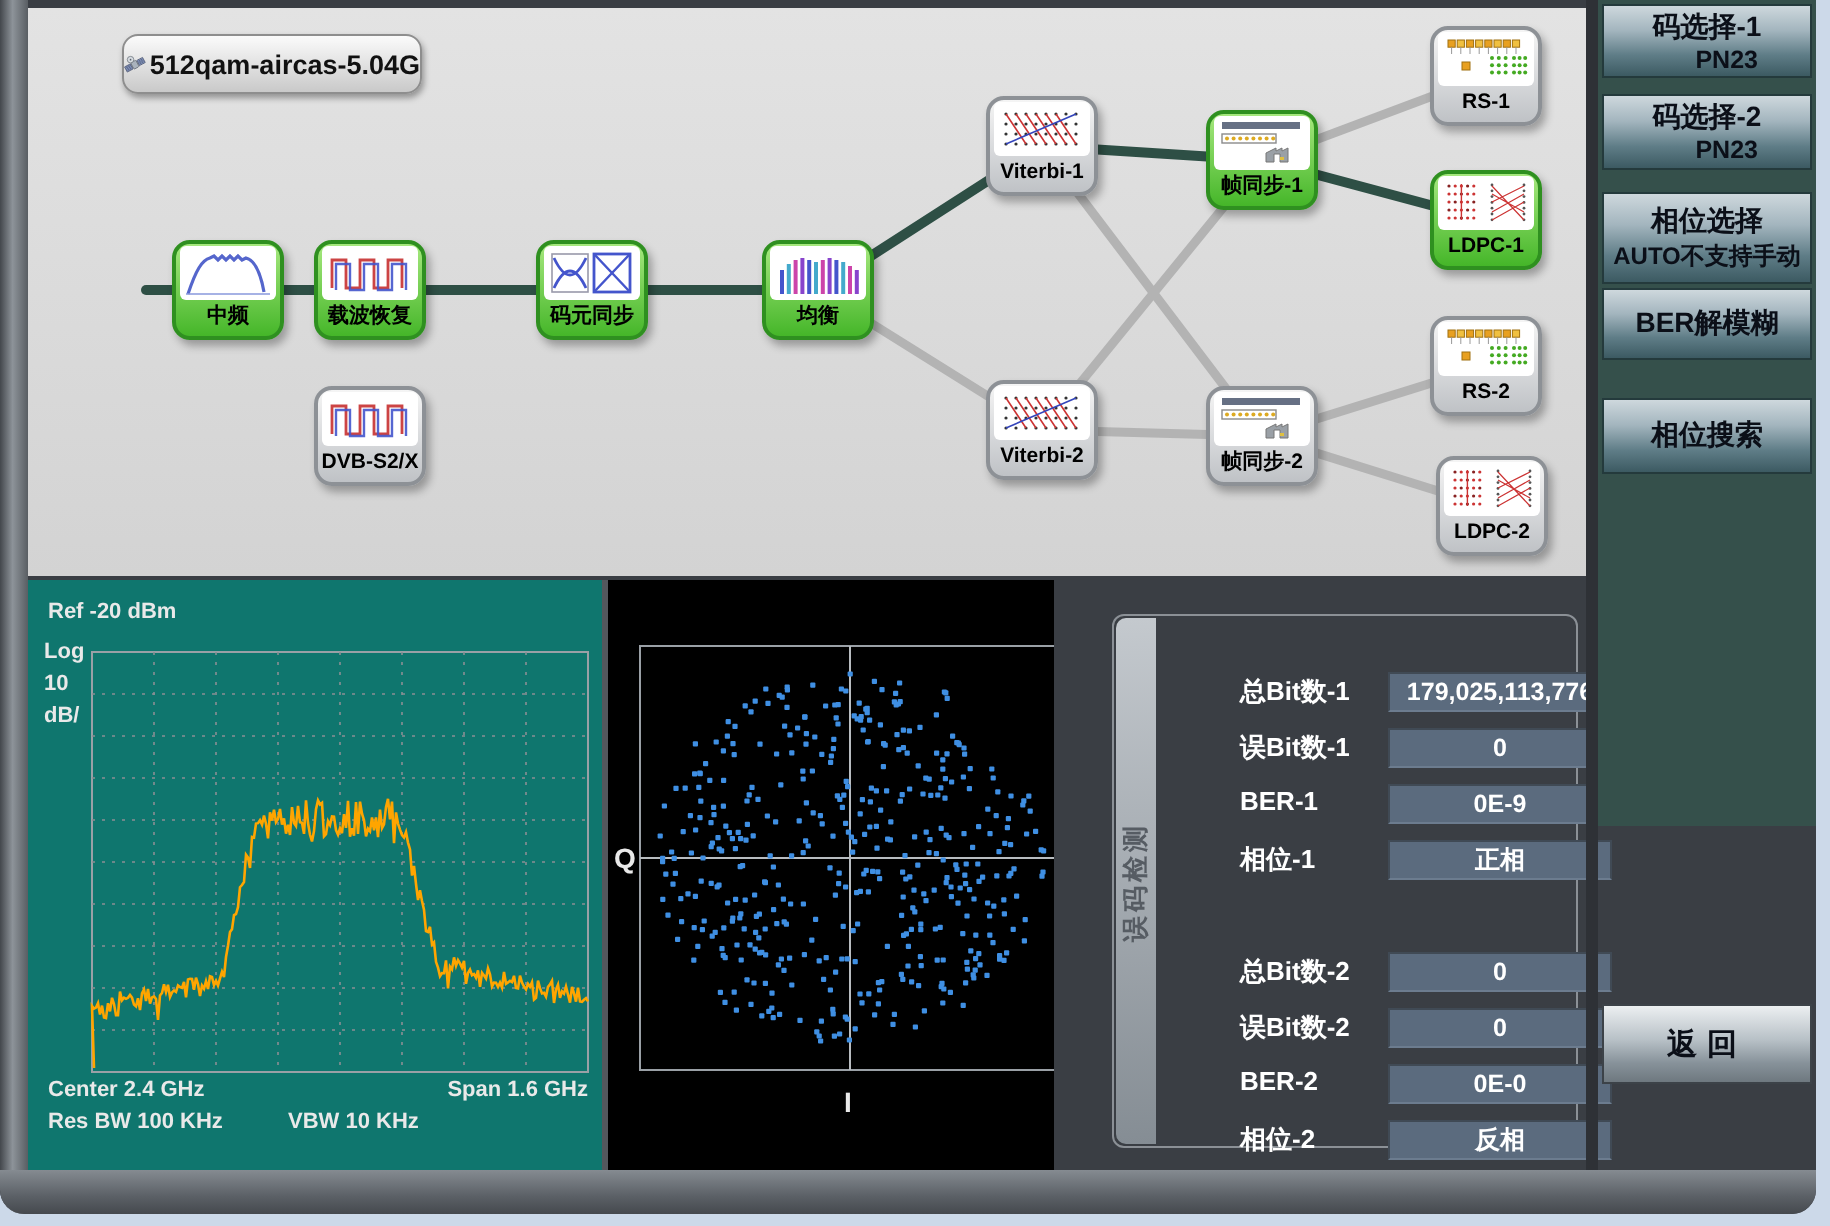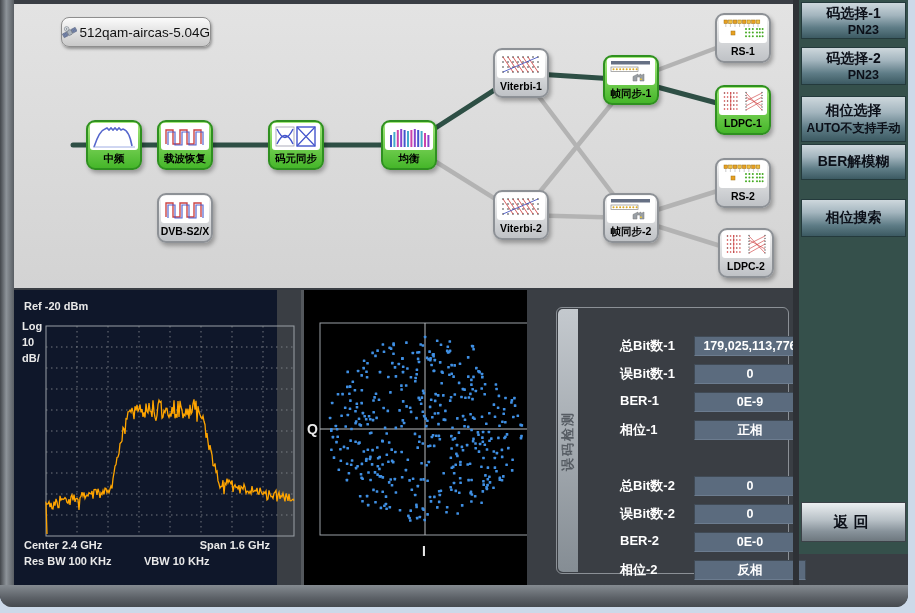--- a/index.html
+++ b/index.html
@@ -20,41 +20,41 @@
            box-shadow:2px 3px 4px rgba(0,0,0,.30); cursor:pointer; }
   .block.active   { background:linear-gradient(180deg,#a6e87e,#45b629); border-color:#2f9020; }
   .block.inactive { background:linear-gradient(180deg,#f5f5f5,#bfc2c6); border-color:#8d9196; }
   .block .icon-area { height:27px; margin:1px 2px 0 2px; background:#fff; border-radius:3px;
                       display:flex; align-items:center; justify-content:center; overflow:hidden; }
   .block .blk-label { height:17px; text-align:center; font-size:10.5px; font-weight:bold; color:#000;
                       line-height:17px; white-space:nowrap; }
   #title-badge { position:absolute; left:47px; top:13px; width:150px; height:30px; border-radius:8px;
                  background:linear-gradient(180deg,#fbfbfb,#c9c9c9); border:1px solid #8e8e8e;
                  box-shadow:1px 2px 3px rgba(0,0,0,.35); display:flex; align-items:center; cursor:pointer; }
-  #title-badge .t-label { font-size:13.5px; font-weight:normal; color:#111; white-space:nowrap; margin-left:2px; }
+  #title-badge .t-label { font-size:13.5px; font-weight:bold; color:#111; white-space:nowrap; margin-left:2px; }
   
-  #spectrum      { position:absolute; left:14px;  top:290px; width:263px; height:295px; background:#0f172a; }
+  #spectrum      { position:absolute; left:14px;  top:290px; width:287px; height:295px; background:#0f766e; }
   #panel-divider { position:absolute; left:301px; top:290px; width:3px;  height:295px; background:#54585d; }
   #constellation { position:absolute; left:304px; top:290px; width:223px; height:295px; background:#000; }
   #ber-region    { position:absolute; left:527px; top:290px; width:266px; height:295px; background:#3a3e44; }
   .spec-txt { position:absolute; color:#e9e9e9; font-size:11px; font-weight:bold; white-space:nowrap; }
   #ber-box   { position:absolute; left:29px; top:17px; width:233px; height:267px;
                border:1px solid #8b9096; border-radius:6px; }
   #ber-strip { position:absolute; left:1px; top:1px; width:20px; height:263px;
                background:linear-gradient(180deg,#c4c9ce,#858d94); border-radius:5px 0 0 5px;
                display:flex; align-items:center; justify-content:center; }
   #ber-strip span { transform:rotate(-90deg); white-space:nowrap; font-size:13px; font-weight:bold;
                     color:#565c63; letter-spacing:2px; }
   .err-label { position:absolute; left:63px; color:#fff; font-weight:bold; font-size:13px; white-space:nowrap; }
   .err-value { position:absolute; left:137px; width:112px; height:20px; background:#5b6b7e;
                border:1px solid #404a55; border-bottom-color:#6c7c8f; color:#fff; font-weight:bold;
                font-size:12.5px; text-align:center; line-height:18px; white-space:nowrap; }
   
   #gap-col  { position:absolute; left:793px; top:0; width:6px; height:585px; background:#2e3136; }
-  #sidebar  { position:absolute; left:799px; top:0; width:109px; height:554px; background:#35504b; }
+  #sidebar  { position:absolute; left:799px; top:0; width:109px; height:413px; background:#35504b; }
   .side-btn { position:absolute; left:2px; width:105px; border:1px solid #243a3c; cursor:pointer;
               background:linear-gradient(180deg,#ced8dd 0%,#a3b5be 35%,#5f7d87 70%,#3c5a62 100%);
               display:flex; flex-direction:column; justify-content:center; }
   .side-btn .l1 { text-align:center; font-size:14px; font-weight:bold; color:#0b0f18; }
   .side-btn .l2 { text-align:right; padding-right:26px; font-size:12.5px; font-weight:bold; color:#0b0f18; }
   .side-btn .l2.center { text-align:center; padding-right:0; font-size:12px; }
   #back-btn { position:absolute; left:2px; top:502px; width:105px; height:40px; border:1px solid #3c4248;
               background:linear-gradient(180deg,#eceff1,#b7c0c6 45%,#87929a 75%,#6e787f 100%);
               display:flex; align-items:center; justify-content:center; cursor:pointer;
               font-size:15px; font-weight:bold; color:#0b0f18; letter-spacing:5px; }

